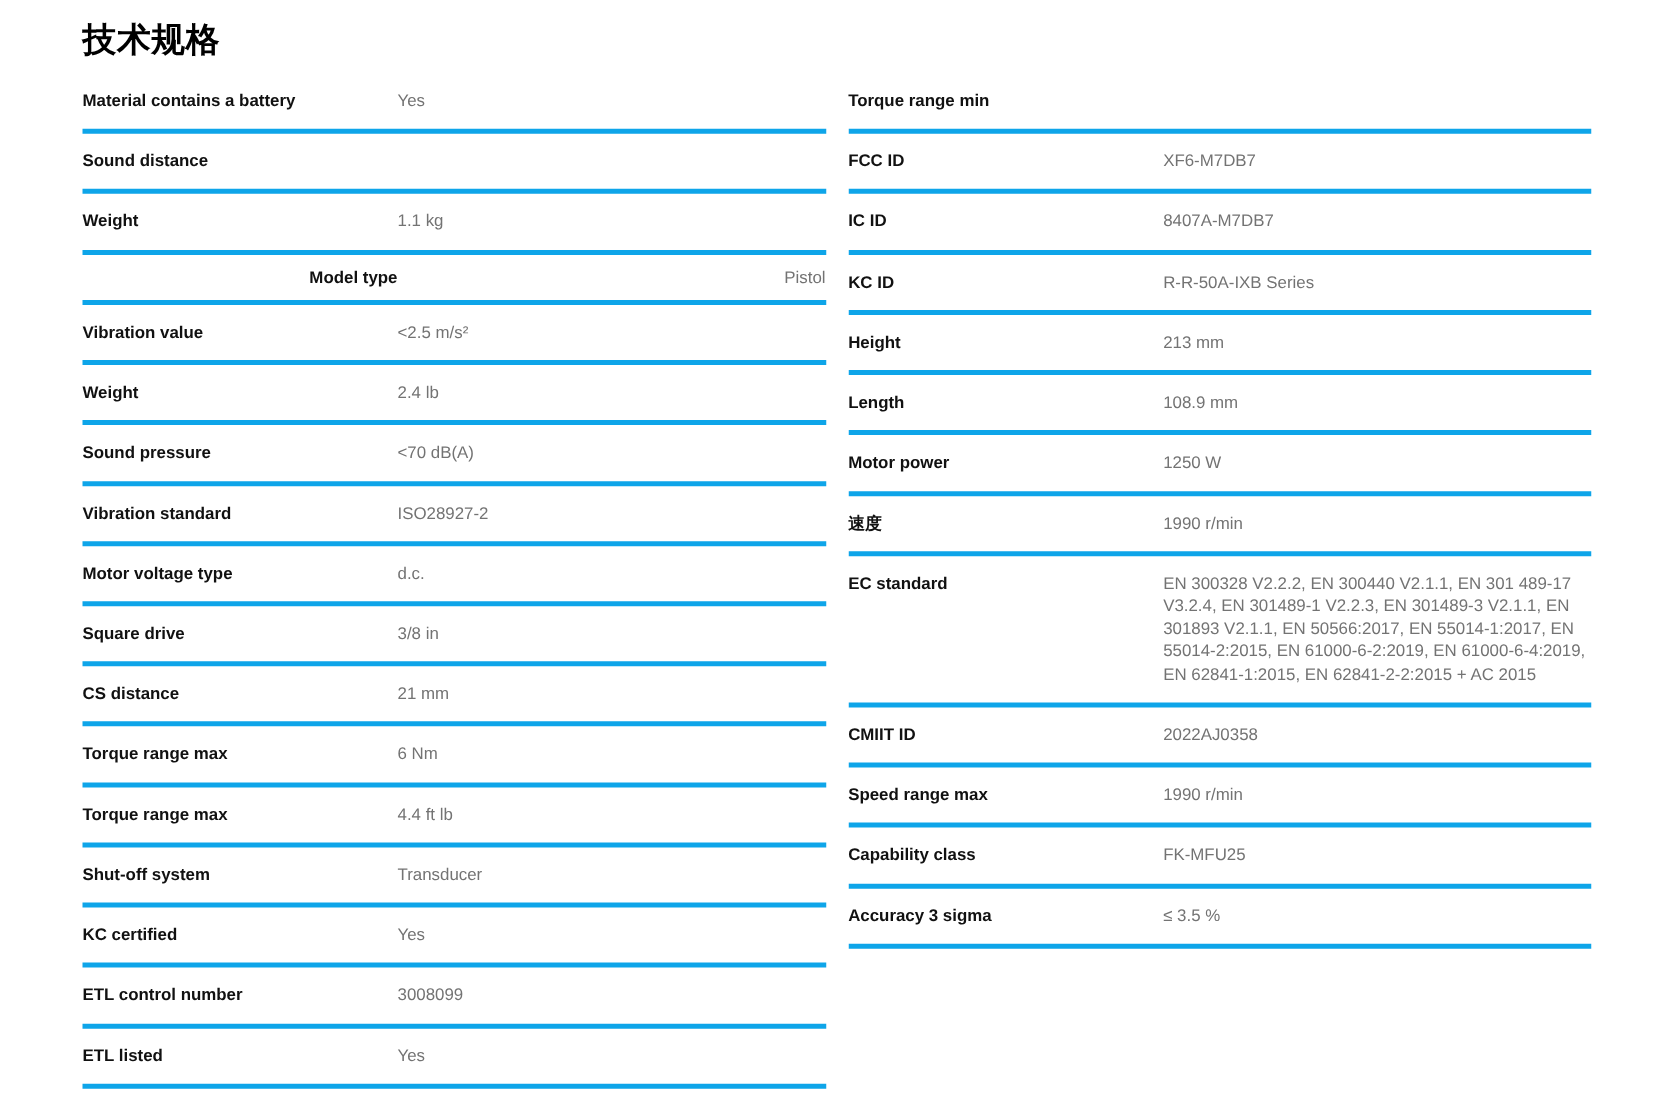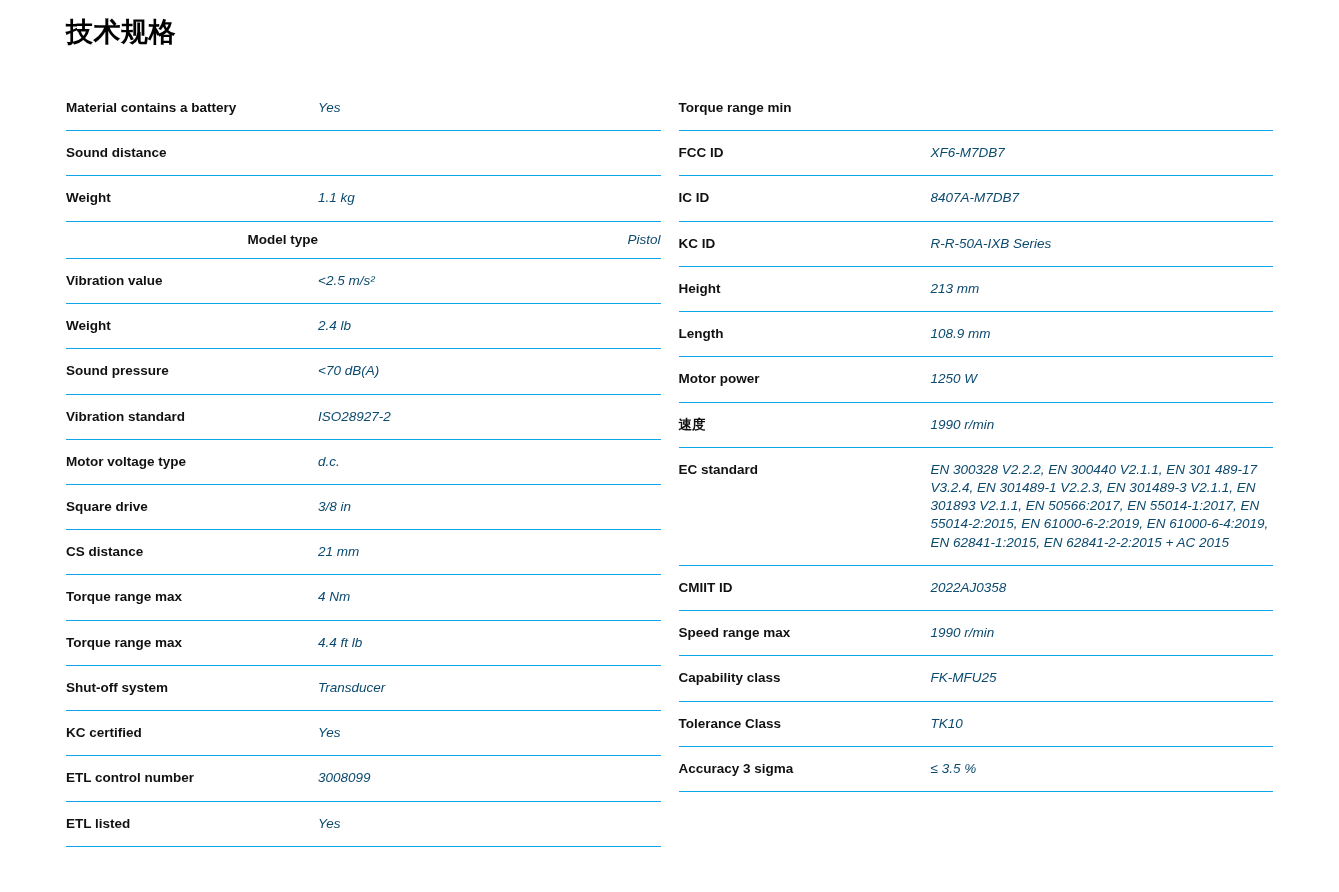--- a/index.html
+++ b/index.html
@@ -15,58 +15,57 @@
     overflow: hidden;
   }
   .page {
     padding: 0 66px;
     box-sizing: border-box;
   }
   .page-title {
     font-size: 27px;
     font-weight: bold;
     letter-spacing: 0.5px;
-    margin: 14px 0 36px 0;
+    margin: 14px 0 9px 0;
     color: #000000;
   }
   .spec-columns {
     display: flex;
     gap: 18px;
   }
   .spec-column {
     flex: 1 1 0;
     min-width: 0;
   }
   .spec-row {
     display: flex;
     align-items: flex-start;
-    border-bottom: 1px solid #0ea5e9;
+    border-bottom: 4px solid #0ea5e9;
     padding: 13px 0 13px 0;
     min-height: 25px;
     box-sizing: border-box;
   }
   .spec-row.tight {
     padding: 9px 0 9px 0;
     text-align: right;
   }
   .spec-label {
     width: 252px;
     flex: 0 0 252px;
     font-size: 13.5px;
     font-weight: bold;
     color: #111111;
     line-height: 1.35;
   }
   .spec-value {
     flex: 1 1 auto;
     font-size: 13.5px;
     font-weight: normal;
-    color: #0c4a6e;
+    color: #737373;
     line-height: 1.35;
-    font-style: italic;
   }
 </style>
 </head>
 <body>
 
 <div class="page">
   <h1 class="page-title">技术规格</h1>
 
   <div class="spec-columns">
 
@@ -109,21 +108,21 @@
       <div class="spec-row">
         <div class="spec-label">Square drive</div>
         <div class="spec-value">3/8 in</div>
       </div>
       <div class="spec-row">
         <div class="spec-label">CS distance</div>
         <div class="spec-value">21 mm</div>
       </div>
       <div class="spec-row">
         <div class="spec-label">Torque range max</div>
-        <div class="spec-value">4 Nm</div>
+        <div class="spec-value">6 Nm</div>
       </div>
       <div class="spec-row">
         <div class="spec-label">Torque range max</div>
         <div class="spec-value">4.4 ft lb</div>
       </div>
       <div class="spec-row">
         <div class="spec-label">Shut-off system</div>
         <div class="spec-value">Transducer</div>
       </div>
       <div class="spec-row">
@@ -182,23 +181,19 @@
       </div>
       <div class="spec-row">
         <div class="spec-label">Speed range max</div>
         <div class="spec-value">1990 r/min</div>
       </div>
       <div class="spec-row">
         <div class="spec-label">Capability class</div>
         <div class="spec-value">FK-MFU25</div>
       </div>
       <div class="spec-row">
-        <div class="spec-label">Tolerance Class</div>
-        <div class="spec-value">TK10</div>
-      </div>
-      <div class="spec-row">
         <div class="spec-label">Accuracy 3 sigma</div>
         <div class="spec-value">≤ 3.5 %</div>
       </div>
     </div>
 
   </div>
 </div>
 
 </body></html>

